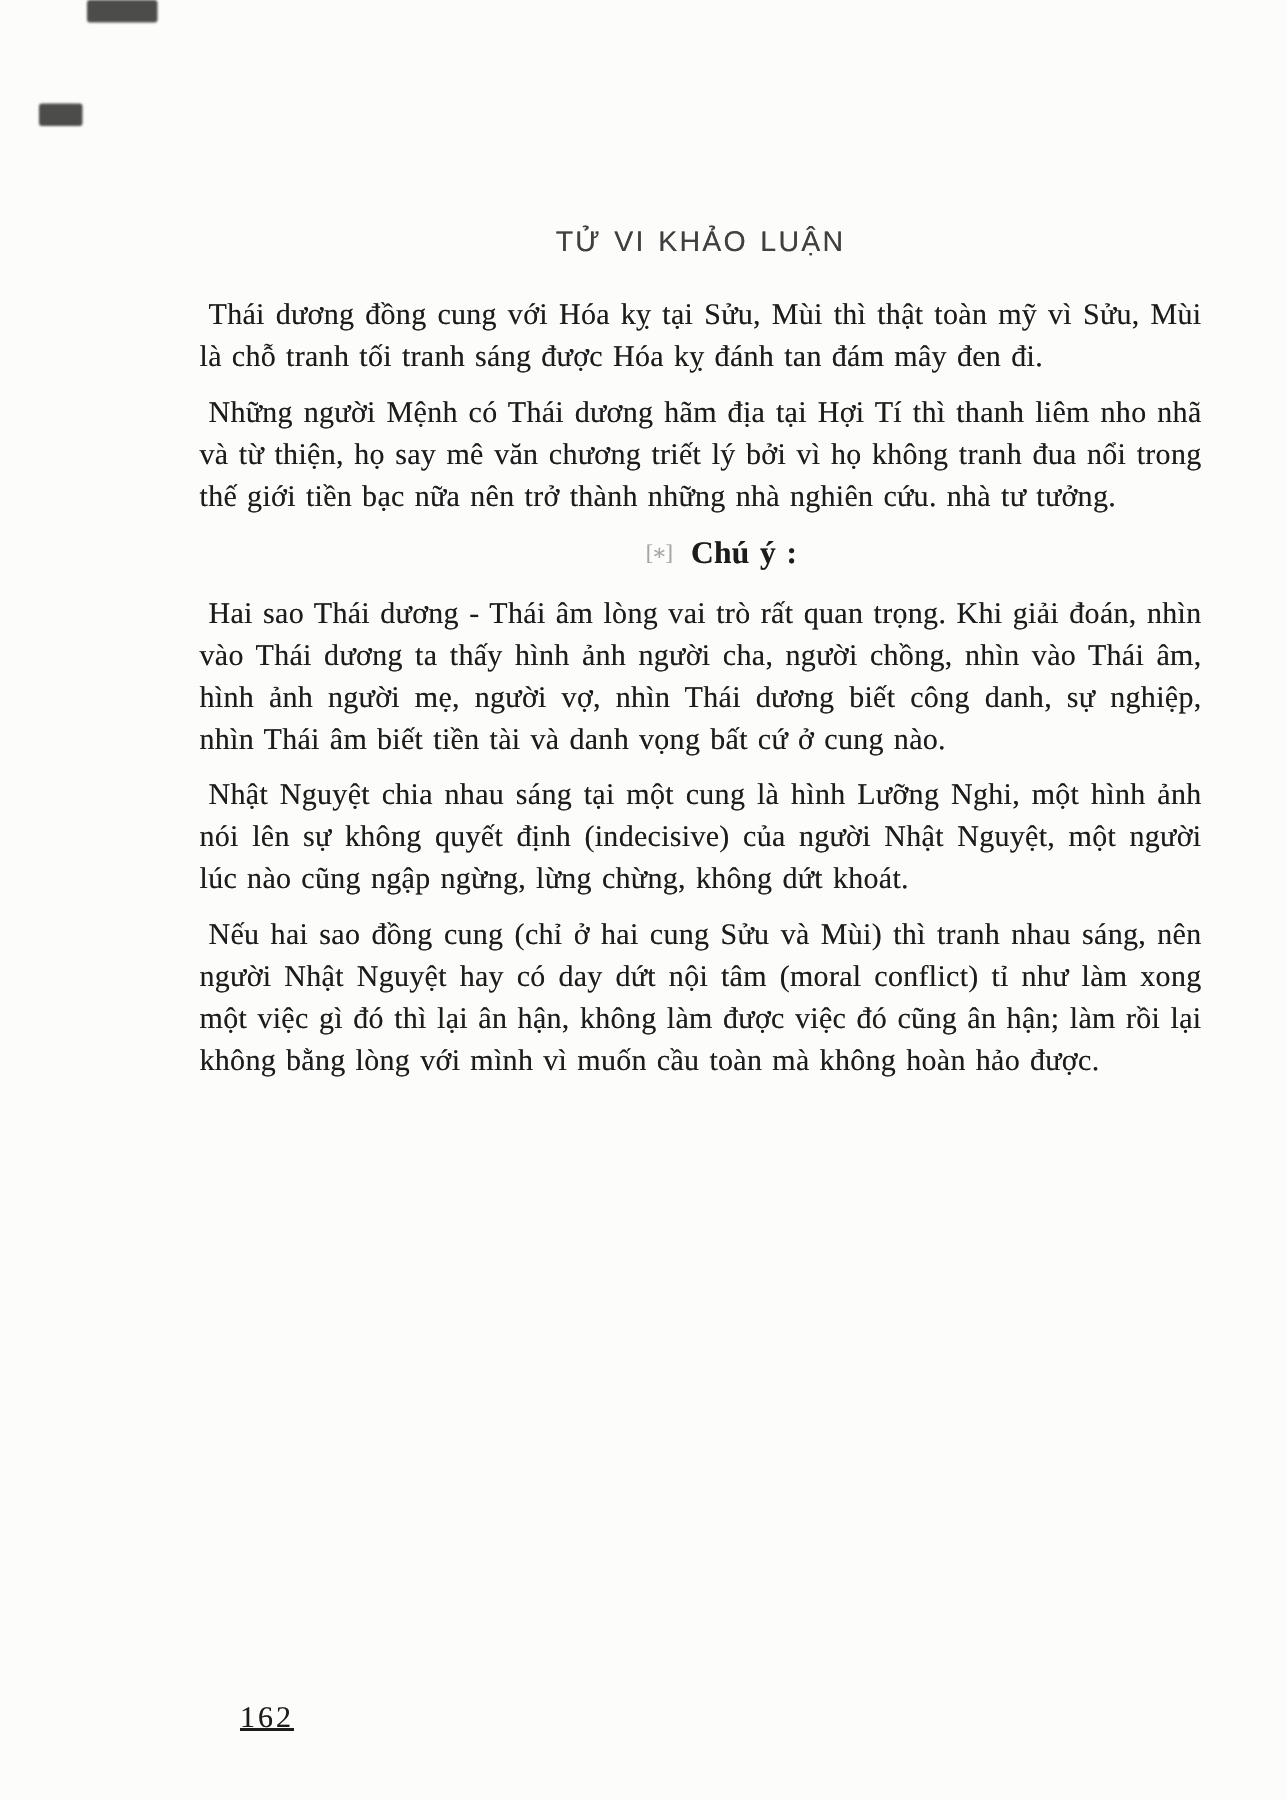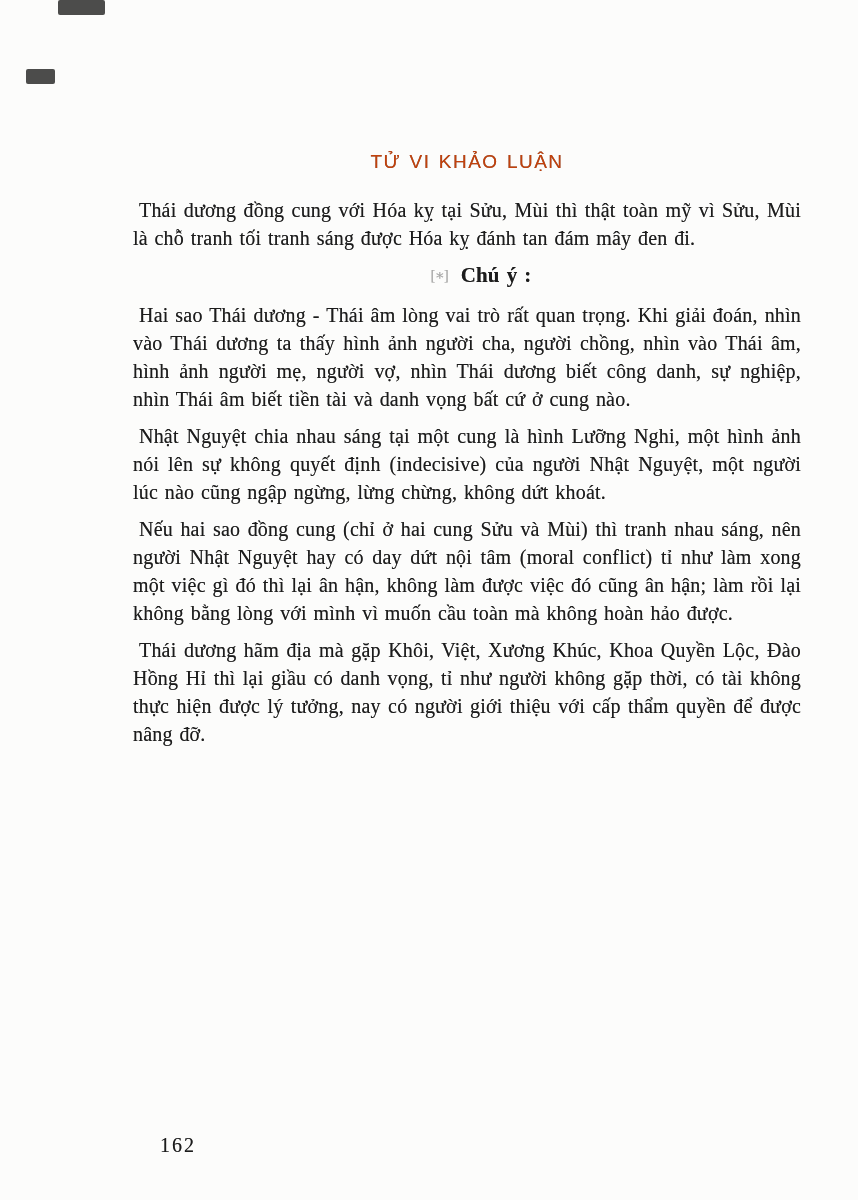--- a/index.html
+++ b/index.html
@@ -43,21 +43,21 @@
     letter-spacing: 0.2px;
     text-shadow: 0 0 0.4px rgba(20,20,20,0.55);
   }
   .title {
     font-family: "Liberation Sans", "DejaVu Sans", sans-serif;
     font-size: 19px;
     font-weight: normal;
     letter-spacing: 1.5px;
     text-align: center;
     margin: 0 0 20px 0;
-    color: #c2410c;
+    color: #404040;
   }
   .para {
     margin: 0 0 9px 0;
     text-indent: 6px;
   }
   .note-heading {
     margin: 3px 0 10px 28px;
     font-weight: bold;
     font-size: 21px;
     text-align: center;
@@ -73,42 +73,43 @@
   }
   .page-number {
     position: absolute;
     left: 160px;
     top: 1134px;
     font-family: "Liberation Serif", "DejaVu Serif", serif;
     font-size: 20px;
     color: #1c1c1c;
     letter-spacing: 2px;
     text-shadow: 0 0 0.4px rgba(20,20,20,0.55);
+    text-decoration: underline;
   }
 </style>
 </head>
 <body>
 
 <div class="page">
 
   <div class="artifact artifact-top"></div>
   <div class="artifact artifact-left"></div>
 
   <div class="content">
 
     <h1 class="title">TỬ VI KHẢO LUẬN</h1>
 
     <p class="para">Thái dương đồng cung với Hóa kỵ tại Sửu, Mùi thì thật toàn mỹ vì Sửu, Mùi là chỗ tranh tối tranh sáng được Hóa kỵ đánh tan đám mây đen đi.</p>
+    <p class="para">Những người Mệnh có Thái dương hãm địa tại Hợi Tí thì thanh liêm nho nhã và từ thiện, họ say mê văn chương triết lý bởi vì họ không tranh đua nổi trong thế giới tiền bạc nữa nên trở thành những nhà nghiên cứu. nhà tư tưởng.</p>
 
     <div class="note-heading">
       <span class="note-marker">[∗]</span><span>Chú ý :</span>
     </div>
 
     <p class="para">Hai sao Thái dương - Thái âm lòng vai trò rất quan trọng. Khi giải đoán, nhìn vào Thái dương ta thấy hình ảnh người cha, người chồng, nhìn vào Thái âm, hình ảnh người mẹ, người vợ, nhìn Thái dương biết công danh, sự nghiệp, nhìn Thái âm biết tiền tài và danh vọng bất cứ ở cung nào.</p>
     <p class="para">Nhật Nguyệt chia nhau sáng tại một cung là hình Lưỡng Nghi, một hình ảnh nói lên sự không quyết định (indecisive) của người Nhật Nguyệt, một người lúc nào cũng ngập ngừng, lừng chừng, không dứt khoát.</p>
     <p class="para">Nếu hai sao đồng cung (chỉ ở hai cung Sửu và Mùi) thì tranh nhau sáng, nên người Nhật Nguyệt hay có day dứt nội tâm (moral conflict) tỉ như làm xong một việc gì đó thì lại ân hận, không làm được việc đó cũng ân hận; làm rồi lại không bằng lòng với mình vì muốn cầu toàn mà không hoàn hảo được.</p>
-    <p class="para">Thái dương hãm địa mà gặp Khôi, Việt, Xương Khúc, Khoa Quyền Lộc, Đào Hồng Hỉ thì lại giầu có danh vọng, tỉ như người không gặp thời, có tài không thực hiện được lý tưởng, nay có người giới thiệu với cấp thẩm quyền để được nâng đỡ.</p>
 
   </div>
 
   <div class="page-number">162</div>
 
 </div>
 
 </body></html>

